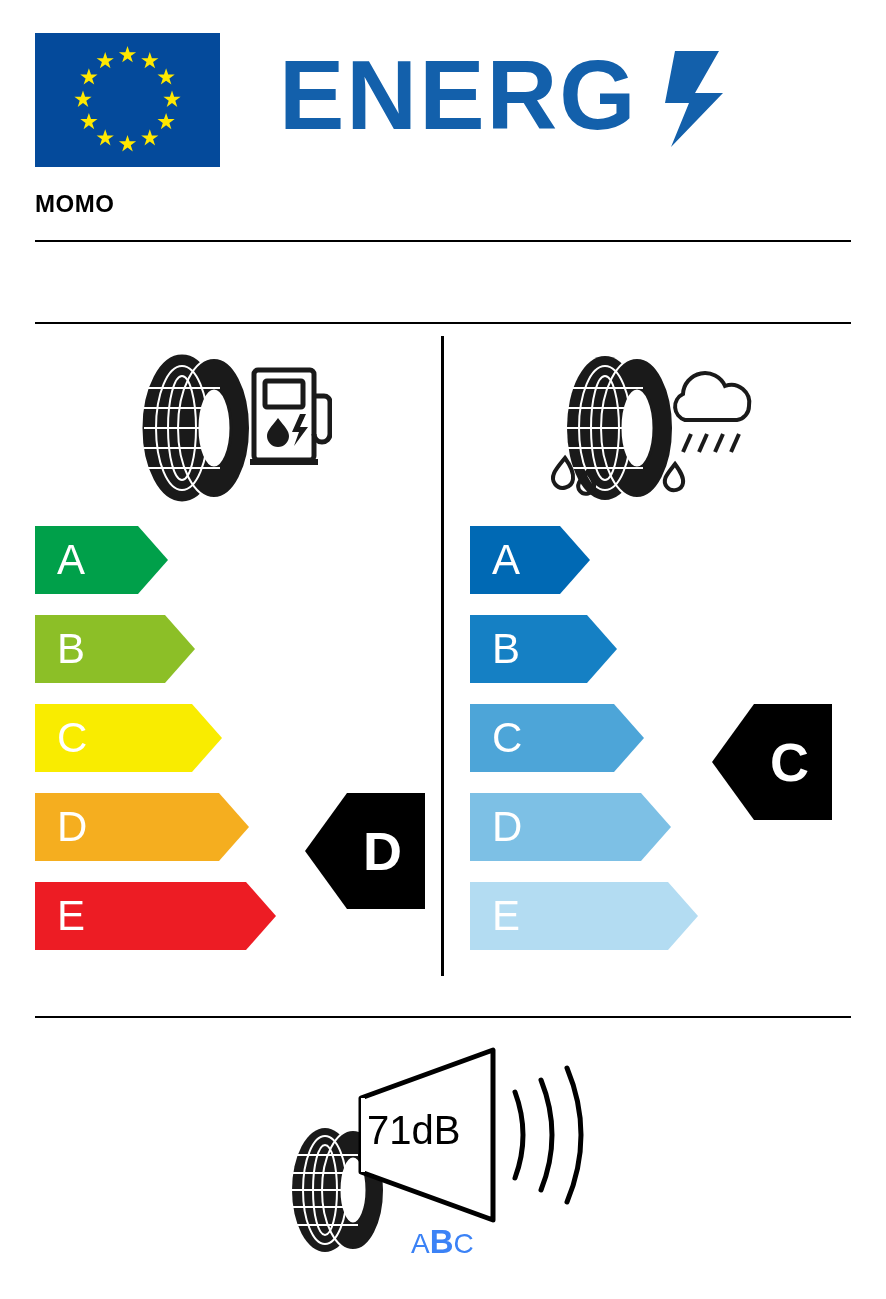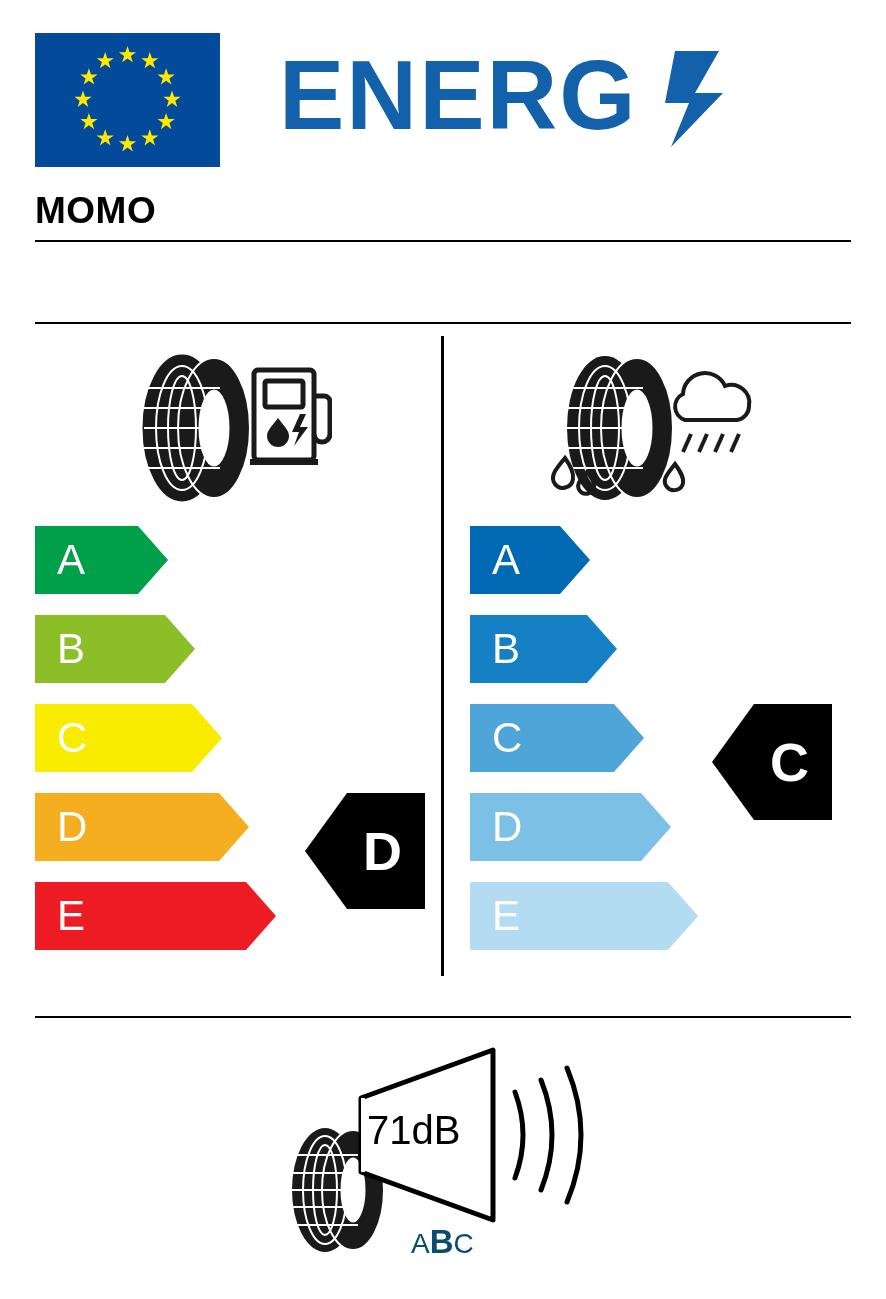--- a/index.html
+++ b/index.html
@@ -37,21 +37,21 @@
     width: 470px;
     height: 104px;
     margin-left: 36px;
   }
   .energ-word svg { display: block; }
 
   .brand {
     position: absolute;
     left: 35px;
     top: 190px;
-    font-size: 37px;
+    font-size: 24px;
     font-weight: bold;
     letter-spacing: 0.5px;
     color: #000;
     text-align: center;
   }
 
   .rule {
     position: absolute;
     background: #000;
     height: 2px;
@@ -136,21 +136,21 @@
     top: 1108px;
     font-size: 40px;
     color: #000;
     letter-spacing: 0px;
   }
   .noise-class {
     position: absolute;
     left: 411px;
     top: 1223px;
     font-size: 28px;
-    color: #0c4a6e;
+    color: #3b82f6;
   }
   .noise-class .on {
     font-weight: bold;
     font-size: 33px;
   }
   .noise-class .off {
     font-weight: normal;
   }
 </style>
 </head>

